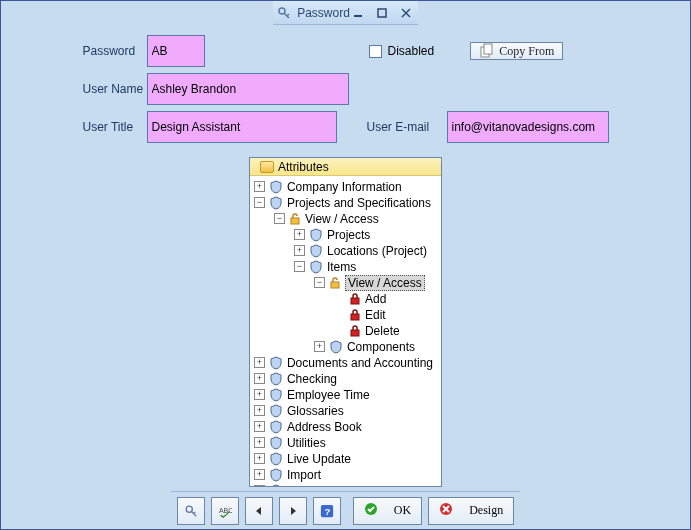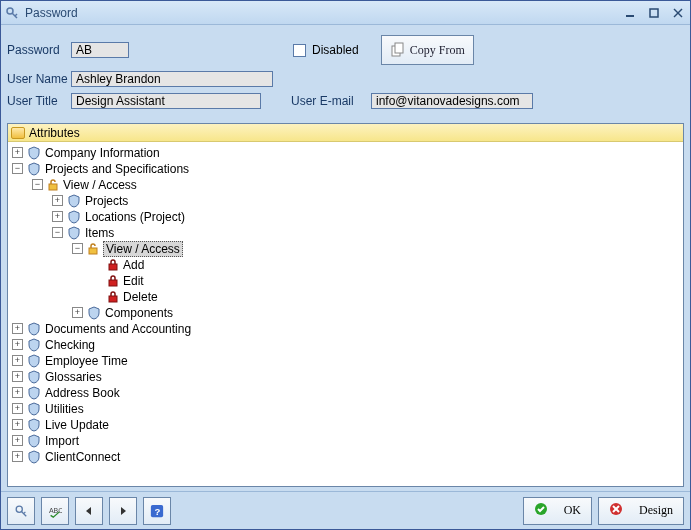--- a/index.html
+++ b/index.html
@@ -1,38 +1,38 @@
 <!DOCTYPE html>
 <html><head>
 <meta charset="utf-8">
 <style>
   * { box-sizing: border-box; }
   html, body { margin:0; padding:0; font-family: Tahoma, Arial, sans-serif; font-size:12px; }
   body { background:#fff; }
-  .window { width:691px; height:530px; border:1px solid #3b5998; background:#c8dcf0; display:flex; flex-direction:column; position:relative; }
+  .window { width:691px; height:530px; border:1px solid #3b5998; background:#c8dcf0; display:flex; flex-direction:column; position:relative;align-items:center; }
   .titlebar { height:24px; background:linear-gradient(#d8e8f8,#c0d8f0); border-bottom:1px solid #9bb8d8; display:flex; align-items:center; padding:0 4px; }
   .titlebar .ticon { width:14px; height:14px; margin-right:6px; display:inline-flex; align-items:center; justify-content:center; }
   .title-text { flex:1; color:#2a4a72; }
   .win-ctrl { display:flex; gap:8px; align-items:center; color:#2a4a72; }
   .win-btn { width:16px; height:14px; display:inline-flex; align-items:center; justify-content:center; cursor:default; }
   .form-area { padding:10px 6px 6px 6px; background:#c8dcf0; }
   .row { display:flex; align-items:center; margin-bottom:6px; }
   .lbl { width:64px; color:#1a3a66; }
   .lbl2 { width:80px; color:#1a3a66; text-align:left; margin-left:30px; }
-  input.text { border:1px solid #5a7aa8; background:#e5e5e5; height:16px; font:12px Tahoma,Arial; padding:1px 4px; }
+  input.text { border:1px solid #5a7aa8; background:#f0abfc; height:32px; font:12px Tahoma,Arial; padding:1px 4px; }
   .pw-input { width:58px; }
   .name-input { width:202px; }
   .title-input { width:190px; }
   .email-input { width:162px; }
   .chk-wrap { display:flex; align-items:center; margin-left:164px; }
   .chk { width:13px; height:13px; border:1px solid #5a7aa8; background:#fff; margin-right:6px; }
-  .copybtn { margin-left:22px; height:30px; padding:2px 8px; border:1px solid #6a86a8; background:linear-gradient(#f8fafc,#e2ecf6); display:flex; align-items:center; gap:4px; font:12px Tahoma; color:#223; }
+  .copybtn { margin-left:36px; height:18px; padding:2px 8px; border:1px solid #6a86a8; background:linear-gradient(#f8fafc,#e2ecf6); display:flex; align-items:center; gap:4px; font:12px Tahoma; color:#223; }
   .copybtn .ico { width:16px;height:16px; display:inline-flex; }
   .tree-wrap { flex:1; margin:2px 6px 4px 6px; border:1px solid #6a86a8; background:#fff; overflow:auto; }
-  .tree-header { height:18px; background:linear-gradient(#fdf2c0,#f7e68b); border-bottom:1px solid #d8c970; display:flex; align-items:center; padding-left:3px; gap:4px; font-size:12px; }
+  .tree-header { height:18px; background:linear-gradient(#fdf2c0,#f7e68b); border-bottom:1px solid #d8c970; display:flex; align-items:center; padding-left:10px; gap:4px; font-size:12px; }
   .folder-ico { width:14px; height:12px; background:linear-gradient(#ffe9a8,#f0c040); border:1px solid #c89820; border-radius:2px; display:inline-block; }
   ul.tree { list-style:none; margin:2px 0; padding:0 8px 0 4px; }
   ul.tree ul { list-style:none; margin:0; padding-left:20px; }
   li.node { white-space:nowrap; height:16px; line-height:16px; position:relative; }
   .twisty { display:inline-flex; width:11px; height:11px; border:1px solid #888; background:#fff; color:#444; font-size:9px; line-height:9px; align-items:center; justify-content:center; margin-right:2px; vertical-align:middle; }
   .twisty-spacer { display:inline-block; width:13px; }
   .shield { display:inline-block; width:14px; height:14px; vertical-align:middle; margin:0 4px 0 2px; }
   .shield svg { display:block; }
   .lock { display:inline-block; width:12px; height:12px; vertical-align:middle; margin:0 4px 0 2px; }
   .node-label { vertical-align:middle; }

